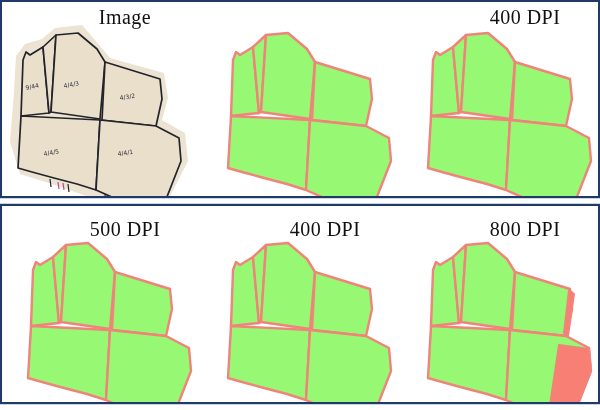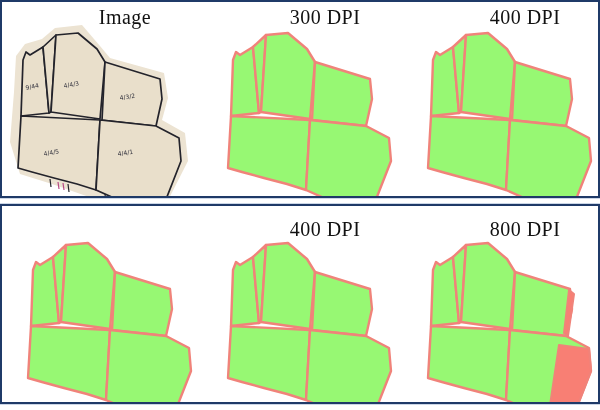--- a/index.html
+++ b/index.html
@@ -106,38 +106,38 @@
         <path class="tick-magenta" d="M66 180 l1 7 M71 181 l1 7"></path>
         <text class="scan-label" x="34" y="88" transform="rotate(-12 34 88)">9/44</text>
         <text class="scan-label" x="72" y="86" transform="rotate(-10 72 86)">4/4/3</text>
         <text class="scan-label" x="128" y="98" transform="rotate(-8 128 98)">4/3/2</text>
         <text class="scan-label" x="52" y="154" transform="rotate(-10 52 154)">4/4/5</text>
         <text class="scan-label" x="126" y="154" transform="rotate(-8 126 154)">4/4/1</text>
       </svg>
     </div>
 
     <div class="cell">
-      <div class="panel-title">300 DPI</div>
       <svg class="map seg-map" width="210" height="215" viewBox="0 0 210 215">
         <use href="#parcels" class="seg-use"></use>
       </svg>
     </div>
 
     <div class="cell">
       <div class="panel-title">400 DPI</div>
       <svg class="map seg-map" width="210" height="215" viewBox="0 0 210 215">
         <use href="#parcels" class="seg-use"></use>
       </svg>
     </div>
 
   </div>
 
   <div class="row-box bottom">
 
     <div class="cell">
+      <div class="panel-title">500 DPI</div>
       <svg class="map seg-map" width="210" height="215" viewBox="0 0 210 215">
         <use href="#parcels" class="seg-use"></use>
       </svg>
     </div>
 
     <div class="cell">
       <div class="panel-title">400 DPI</div>
       <svg class="map seg-map" width="210" height="215" viewBox="0 0 210 215">
         <use href="#parcels" class="seg-use"></use>
       </svg>

